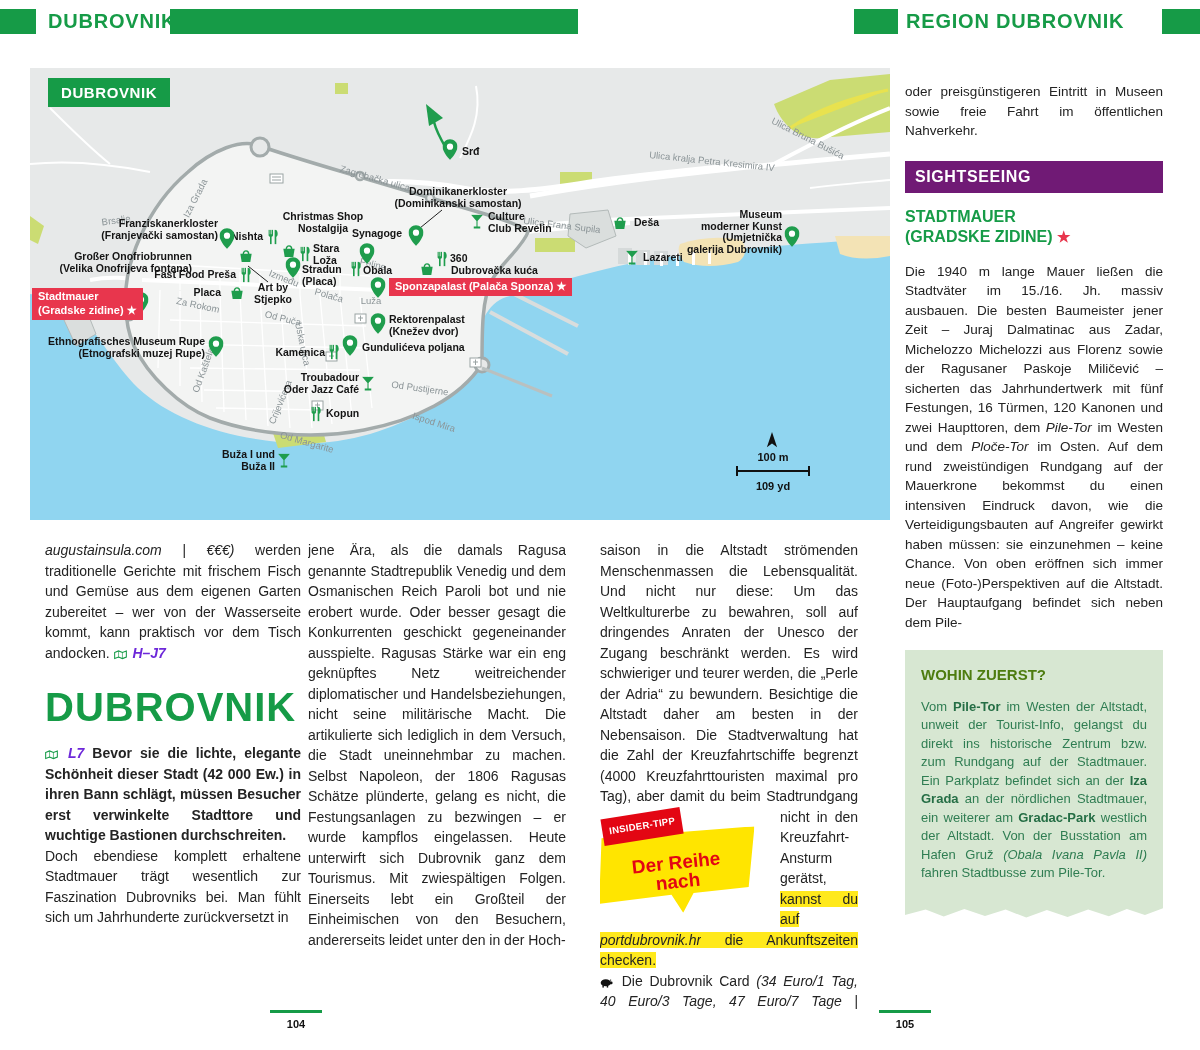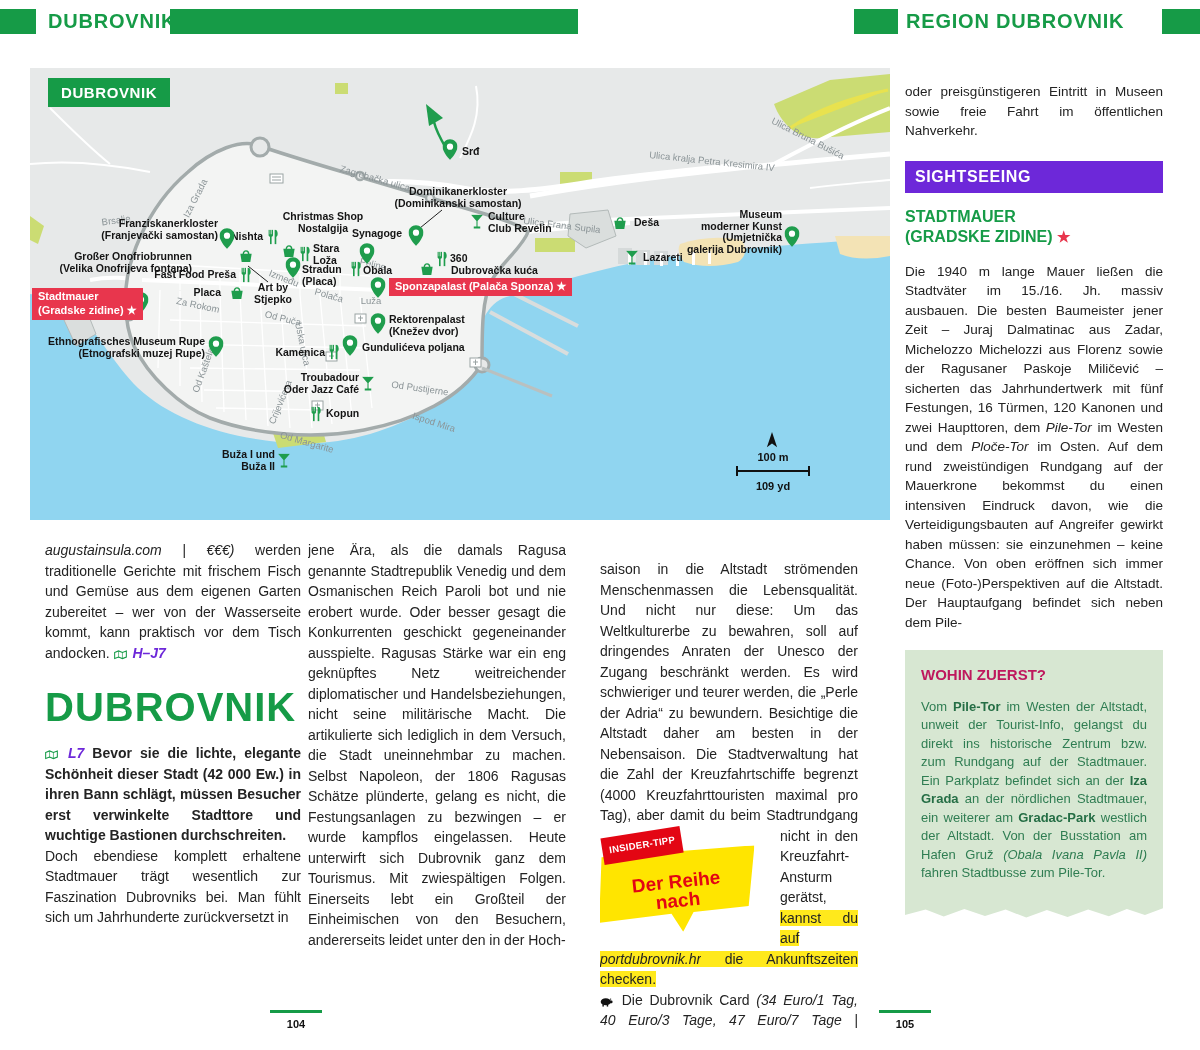--- a/index.html
+++ b/index.html
@@ -24,21 +24,21 @@
   .map-redbox{position:absolute;background:#e8364d;color:#fff;font-weight:bold;font-size:11px;
               line-height:1.25;padding:2px 6px;white-space:pre;}
   .map-redbox .star-w{color:#fff;font-size:11px;}
   .scalebar{position:absolute;left:704px;top:364px;width:78px;text-align:center;
             font-weight:bold;font-size:11px;line-height:1.25;color:#111;}
   
   .col{position:absolute;top:540px;width:258px;height:472px;overflow:hidden;
        font-size:14px;line-height:20.5px;text-align:justify;color:#232323;}
   #col1{left:45px;width:256px;}
   #col2{left:308px;}
-  #col3{left:600px;margin-top:19px;}
+  #col3{left:600px;}
   .col p{margin:0;}
   h1.city{font-size:40px;line-height:1;color:#169b47;margin:24px 0 16px;letter-spacing:1px;font-weight:bold;}
   .s-i{font-style:italic;}
   .s-b{font-weight:bold;}
   .s-g{color:#6d28d9;font-style:italic;font-weight:bold;}
   .s-hl{background:#ffe91c;}
   .s-hli{background:#ffe91c;font-style:italic;}
   .icon-inline{display:inline-block;line-height:0;vertical-align:-2px;margin:0 2px 0 0;}
   
   .tip-wrap{float:left;width:172px;height:104px;margin:6px 10px 2px -2px;position:relative;}
@@ -46,28 +46,28 @@
               transform:rotate(-2deg);
               clip-path:polygon(3% 8%,100% 0,95% 72%,60% 77%,53% 100%,46% 78%,0 86%);}
   .tip-tag{position:absolute;left:4px;top:0;background:#e30613;color:#fff;font-weight:bold;
            font-size:9.5px;padding:3px 7px;transform:rotate(-9deg);letter-spacing:.3px;z-index:2;}
   .tip-text{position:absolute;left:12px;top:40px;width:134px;color:#e30613;font-weight:bold;
             font-size:19px;line-height:1.02;transform:rotate(-6deg);text-align:center;z-index:2;}
   
   #sidebar{position:absolute;left:905px;top:70px;width:258px;height:948px;overflow:hidden;
            font-size:13.5px;line-height:19.5px;text-align:justify;color:#232323;}
   #sidebar .intro{margin:12px 0 20px;}
-  .banner{background:#6d28d9;color:#fff;font-weight:bold;font-size:16px;line-height:1;
+  .banner{background:#701a75;color:#fff;font-weight:bold;font-size:16px;line-height:1;
           padding:8px 10px;margin:0 0 14px;letter-spacing:.6px;}
   .side-head{color:#169b47;font-weight:bold;font-size:16px;line-height:1.3;white-space:pre-line;margin:0 0 6px;}
   .star{color:#e8364d;font-size:15px;}
   .green-box{background:#d7e7d2;margin-top:18px;padding:14px 16px 22px;color:#2f7d52;
              font-size:13px;line-height:18.5px;
              clip-path:polygon(0 0,100% 0,100% 96.5%,93% 99%,86% 96.8%,79% 99.5%,71% 97%,63% 99.8%,55% 97.2%,47% 100%,39% 97%,31% 99.4%,23% 96.8%,15% 99.6%,8% 97%,0 99%);}
-  .green-box .bhead{color:#be185d;font-weight:bold;font-size:15px;margin:2px 0 12px;text-align:left;}
+  .green-box .bhead{color:#4d7c0f;font-weight:bold;font-size:15px;margin:2px 0 12px;text-align:left;}
   .green-box .s-b{color:#256e45;}
   
   .pg{position:absolute;top:1010px;width:52px;text-align:center;font-weight:bold;font-size:11px;color:#111;}
   .pg .rule{display:block;height:3px;background:#169b47;margin-bottom:5px;}
 </style>
 </head>
 <body>
 
 <div>
   <div class="hdr-bar" style="left:0;width:36px;"></div>

